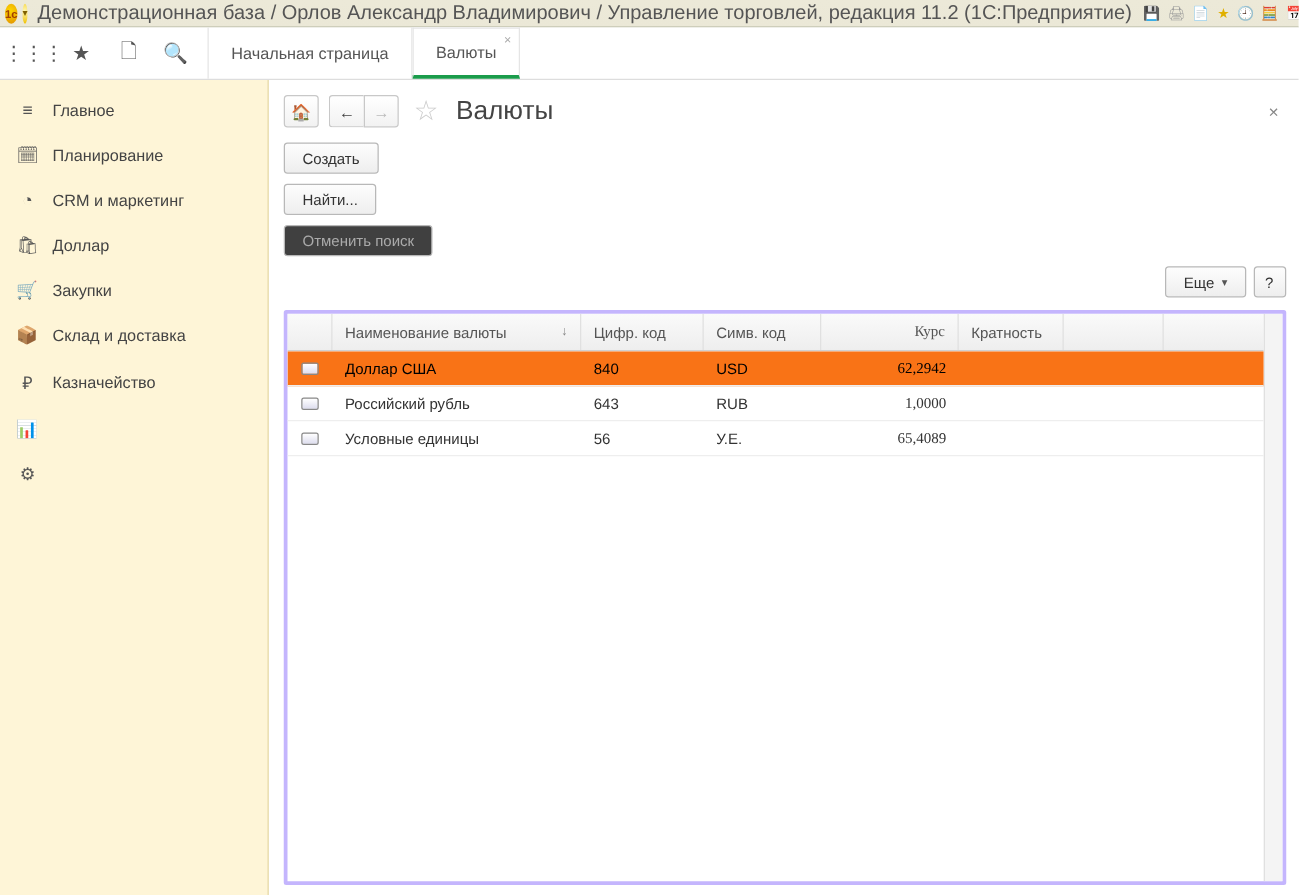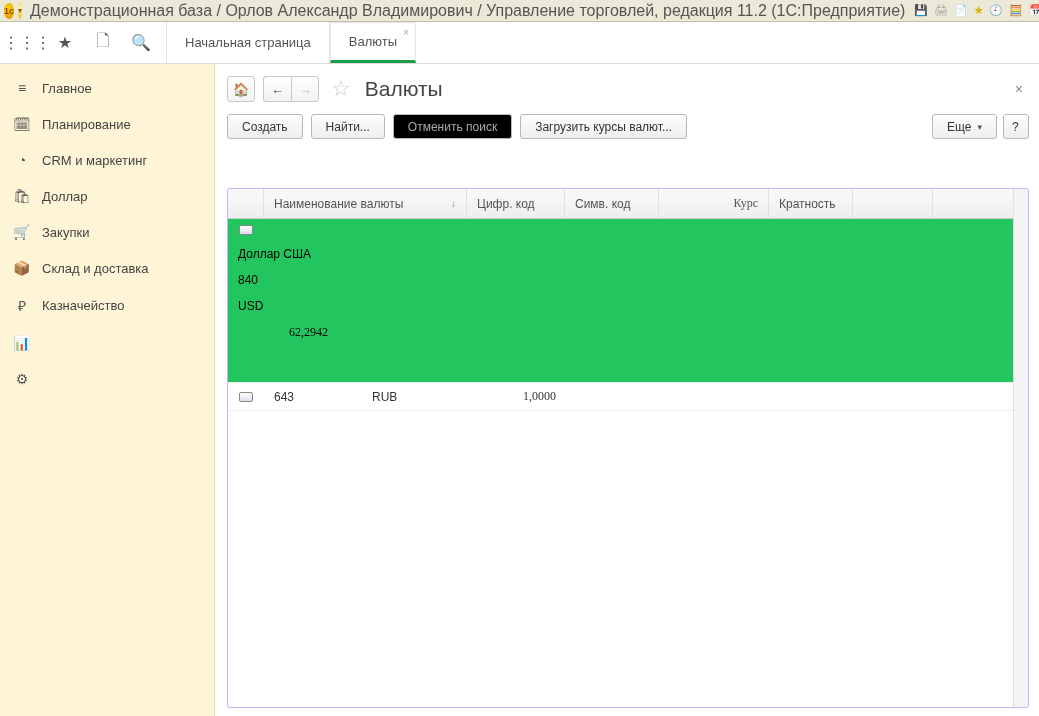--- a/index.html
+++ b/index.html
@@ -29,34 +29,34 @@
 .main { flex:1; padding: 8px 10px 8px 12px; display:flex; flex-direction:column; }
 .page-header { display:flex; align-items:center; gap:8px; padding: 4px 0 12px 0;}
 .hbtn { height:26px; min-width:28px; border:1px solid #c8c8c8; border-radius:3px; background:linear-gradient(#fff,#f2f2f2); display:flex;align-items:center;justify-content:center; cursor:pointer; font-size:13px; color:#444;}
 .hbtngrp { display:flex; }
 .hbtngrp .hbtn:first-child{border-radius:3px 0 0 3px; border-right:none;}
 .hbtngrp .hbtn:last-child{border-radius:0 3px 3px 0;}
 .star-outline { font-size:22px; color:#ccc; cursor:pointer; margin-left:4px;}
 .page-title { font-size:21px; color:#444; margin-left:6px; font-weight:normal;}
 .page-header .closepage { margin-left:auto; color:#888; font-size:14px; cursor:pointer; padding:0 6px;}
 
-.toolbar { display:flex; gap:8px; padding-bottom:10px; align-items:flex-end;}
+.toolbar { display:flex; gap:8px; padding-bottom:10px; align-items:flex-start;flex-direction:column;}
 .btn { height:25px; padding:0 14px; border:1px solid #b8b8b8; border-radius:3px; background:linear-gradient(#fdfdfd,#eeeeee); cursor:pointer; font-size:12px; color:#333; display:flex;align-items:center;}
-.btn.disabled { color:#aaa; cursor:default; background:#000000;}
+.btn.disabled { color:#aaa; cursor:default; background:#404040;}
 .btn.dd::after { content:"▾"; font-size:9px; margin-left:6px; color:#555;}
 .more-group { margin-left:auto; display:flex; gap:6px;}
 
-.grid { flex:1; border:1px solid #c4b5fd; border-radius:2px; display:flex; flex-direction:column; overflow:hidden;margin-top:39px;}
+.grid { flex:1; border:3px solid #c4b5fd; border-radius:2px; display:flex; flex-direction:column; overflow:hidden;}
 .ghead { display:flex; background:linear-gradient(#fafafa,#eeeeee); border-bottom:1px solid #d0d0d0; }
 .gh { padding:7px 10px; font-size:12px; color:#555; border-right:1px solid #e0e0e0; display:flex;align-items:center;}
 .c0{width:36px;padding:0;justify-content:center;} .c1{flex:1.6} .c2{width:98px} .c3{width:94px} .c4{width:110px;justify-content:flex-end;font-family:Liberation Serif, serif;} .c5{width:84px} .c6{width:80px} .c7{width:80px;border-right:none;}
 .sort-ind{ margin-left:auto; font-size:10px; color:#888;}
 .gbody{ flex:1; overflow-y:auto; position:relative;}
 .grow { display:flex; border-bottom:1px solid #eee; }
-.grow.sel { background:#22c55e;flex-direction:column; }
+.grow.sel { background:#f97316; }
 .grow.sel .gc { font-weight:normal; color:#000;}
 .gc { padding:6px 10px; font-size:12px; color:#333; display:flex;align-items:center;}
 .gc.c4{justify-content:flex-end;}
 .gc.c0{justify-content:center;}
 .row-ico { width:14px;height:10px;border:1px solid #888;border-radius:2px;background:linear-gradient(#fff,#dde);}
 .scroll-stub{ width:15px; background:#f4f4f4; border-left:1px solid #e0e0e0;}
 .gwrap{display:flex;flex:1;}
 .gbodycol{flex:1;display:flex;flex-direction:column;}
 </style>
 </head>
@@ -148,21 +148,20 @@
       </div>
       <span class="star-outline">☆</span>
       <h1 class="page-title">Валюты</h1>
       <span class="closepage">×</span>
     </div>
 
     <div class="toolbar">
       <button class="btn">Создать</button>
       <button class="btn">Найти...</button>
       <button class="btn disabled">Отменить поиск</button>
-      <button class="btn">Загрузить курсы валют...</button>
       <div class="more-group">
         <button class="btn dd">Еще</button>
         <button class="btn" style="min-width:26px;padding:0 8px;">?</button>
       </div>
     </div>
 
     <div class="grid">
       <div class="gwrap">
         <div class="gbodycol">
           <div class="ghead">
@@ -188,26 +187,39 @@
                 <div class="gc c3">USD</div>
                 <div class="gc c4">62,2942</div>
                 <div class="gc c5"></div>
                 <div class="gc c6"></div>
                 <div class="gc c7"></div>
               </div>
               <div class="grow">
                 <div class="gc c0">
                   <span class="row-ico"></span>
                 </div>
+                <div class="gc c1">Российский рубль</div>
                 <div class="gc c2">643</div>
                 <div class="gc c3">RUB</div>
                 <div class="gc c4">1,0000</div>
                 <div class="gc c5"></div>
                 <div class="gc c6"></div>
                 <div class="gc c7"></div>
               </div>
+              <div class="grow">
+                <div class="gc c0">
+                  <span class="row-ico"></span>
+                </div>
+                <div class="gc c1">Условные единицы</div>
+                <div class="gc c2">56</div>
+                <div class="gc c3">У.Е.</div>
+                <div class="gc c4">65,4089</div>
+                <div class="gc c5"></div>
+                <div class="gc c6"></div>
+                <div class="gc c7"></div>
+              </div>
             </div>
         </div>
         <div class="scroll-stub"></div>
       </div>
     </div>
   </div>
 </div>
 
 </body></html>

